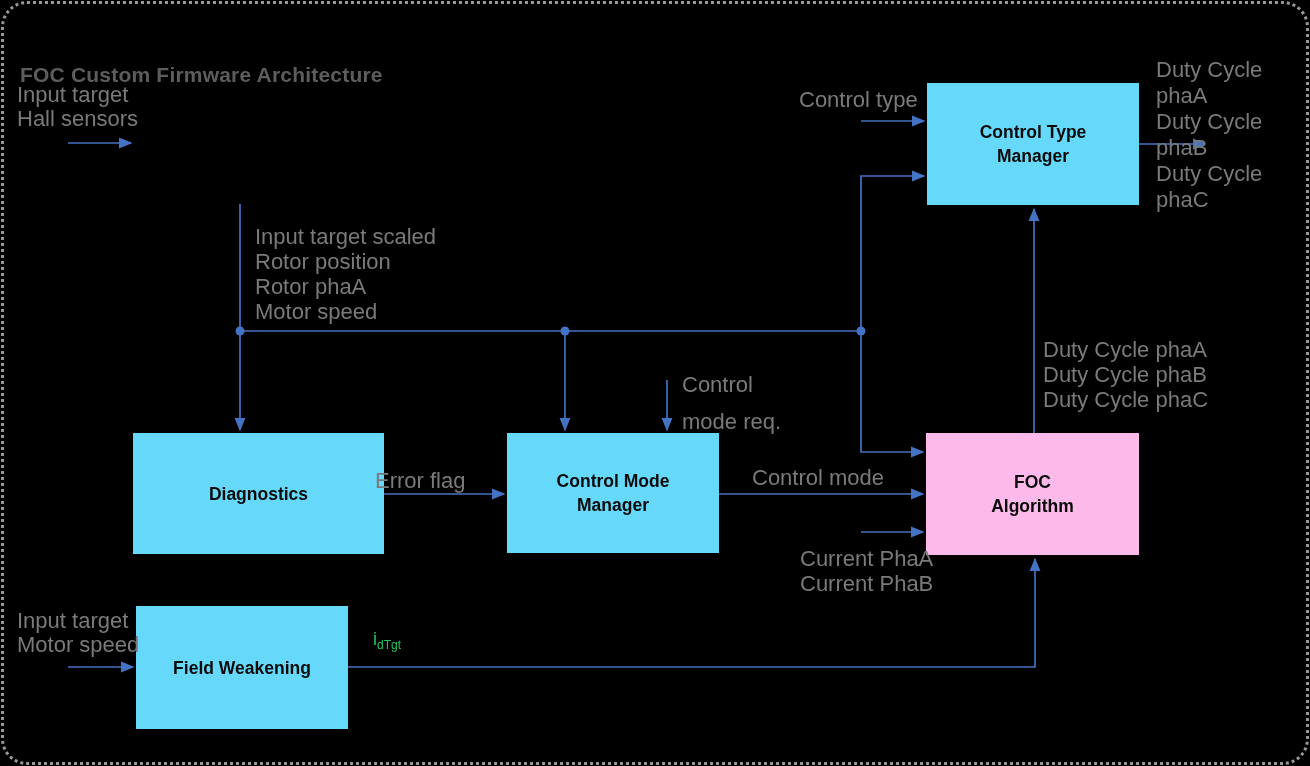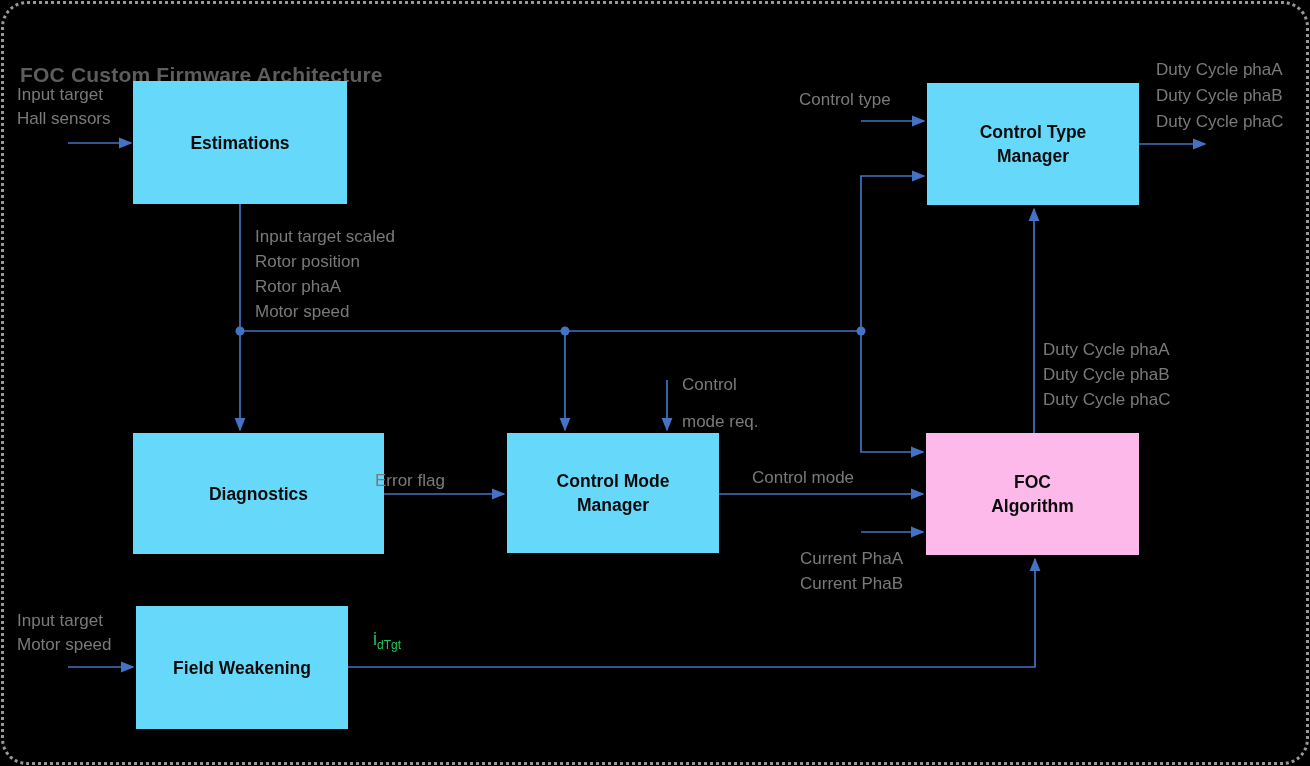--- a/index.html
+++ b/index.html
@@ -28,21 +28,21 @@
     display:flex;align-items:center;justify-content:center;
     text-align:center;
     font-size:17.5px;font-weight:bold;color:#0a0a0a;
     line-height:24px;
     white-space:pre-line;
   }
   .block.cyan{background:#66D9FA;}
   .block.pink{background:#FDB9E9;}
   .iolabel{
     position:absolute;
-    font-size:17px;color:#7a7a7a;
+    font-size:22px;color:#7a7a7a;
     line-height:25px;
     white-space:pre-line;
   }
   .idtgt{position:absolute;left:373px;top:629px;color:#22c55e;}
   .idtgt .base{font-size:18px;}
   .idtgt sub{font-size:12px;}
 </style>
 </head>
 <body>
 
@@ -73,21 +73,20 @@
     </g>
     <g fill="#4472C4" stroke="none">
       <circle cx="240" cy="331" r="4.5"></circle>
       <circle cx="565" cy="331" r="4.5"></circle>
       <circle cx="861" cy="331" r="4.5"></circle>
     </g>
   </svg>
 
   <div class="title">FOC Custom Firmware Architecture</div>
 
-  <div class="block cyan" style="left:133px;top:81px;width:214px;height:123px;">Estimations</div>
 
   <div class="block cyan" style="left:927px;top:83px;width:212px;height:122px;">Control Type
 Manager</div>
 
   <div class="block cyan" style="left:133px;top:433px;width:251px;height:121px;">Diagnostics</div>
 
   <div class="block cyan" style="left:507px;top:433px;width:212px;height:120px;">Control Mode
 Manager</div>
 
   <div class="block cyan" style="left:136px;top:606px;width:212px;height:123px;">Field Weakening</div>

